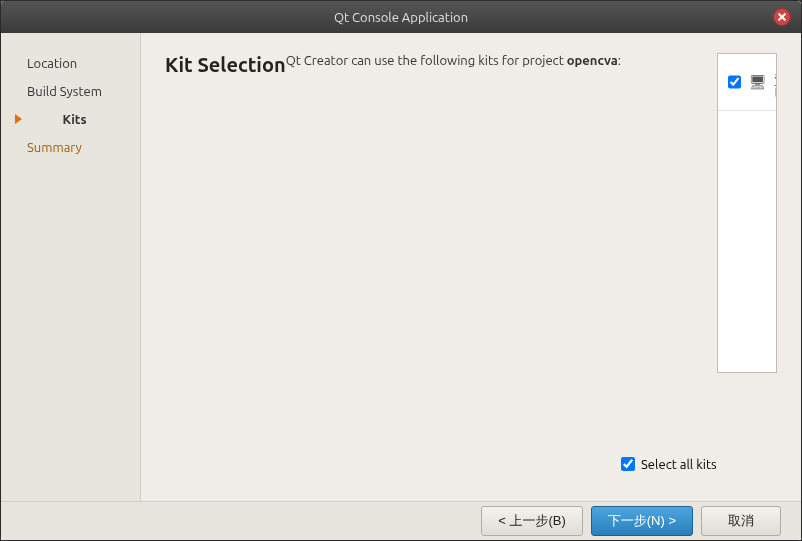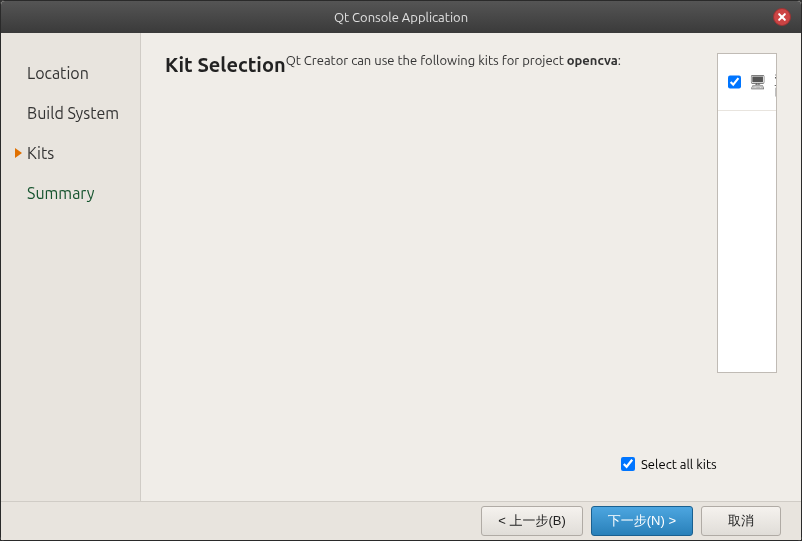--- a/index.html
+++ b/index.html
@@ -84,45 +84,45 @@
       flex-direction: column;
       gap: 8px;
       border-right: 1px solid #d0ccc6;
       flex-shrink: 0;
     }
 
     .sidebar-item {
       padding: 3px 8px 3px 16px;
       cursor: pointer;
       color: #333;
-      font-size: 16px;
+      font-size: 13px;
       position: relative;
-      margin-top: 8px;
     }
 
     .sidebar-item.active {
       color: #333;
-      font-weight: normal;
+      font-weight: bold;
+      text-align: center;
     }
 
     .sidebar-item.active::before {
       content: '';
       position: absolute;
       left: 4px;
       top: 50%;
       transform: translateY(-50%);
       width: 0;
       height: 0;
       border-top: 5px solid transparent;
       border-bottom: 5px solid transparent;
       border-left: 7px solid #e07000;
     }
 
     .sidebar-item.disabled {
-      color: #14532d;
+      color: #a16207;
       cursor: default;
     }
 
     .main {
       flex: 1;
       padding: 20px 24px;
       display: flex;
       flex-direction: row;
     }
 

